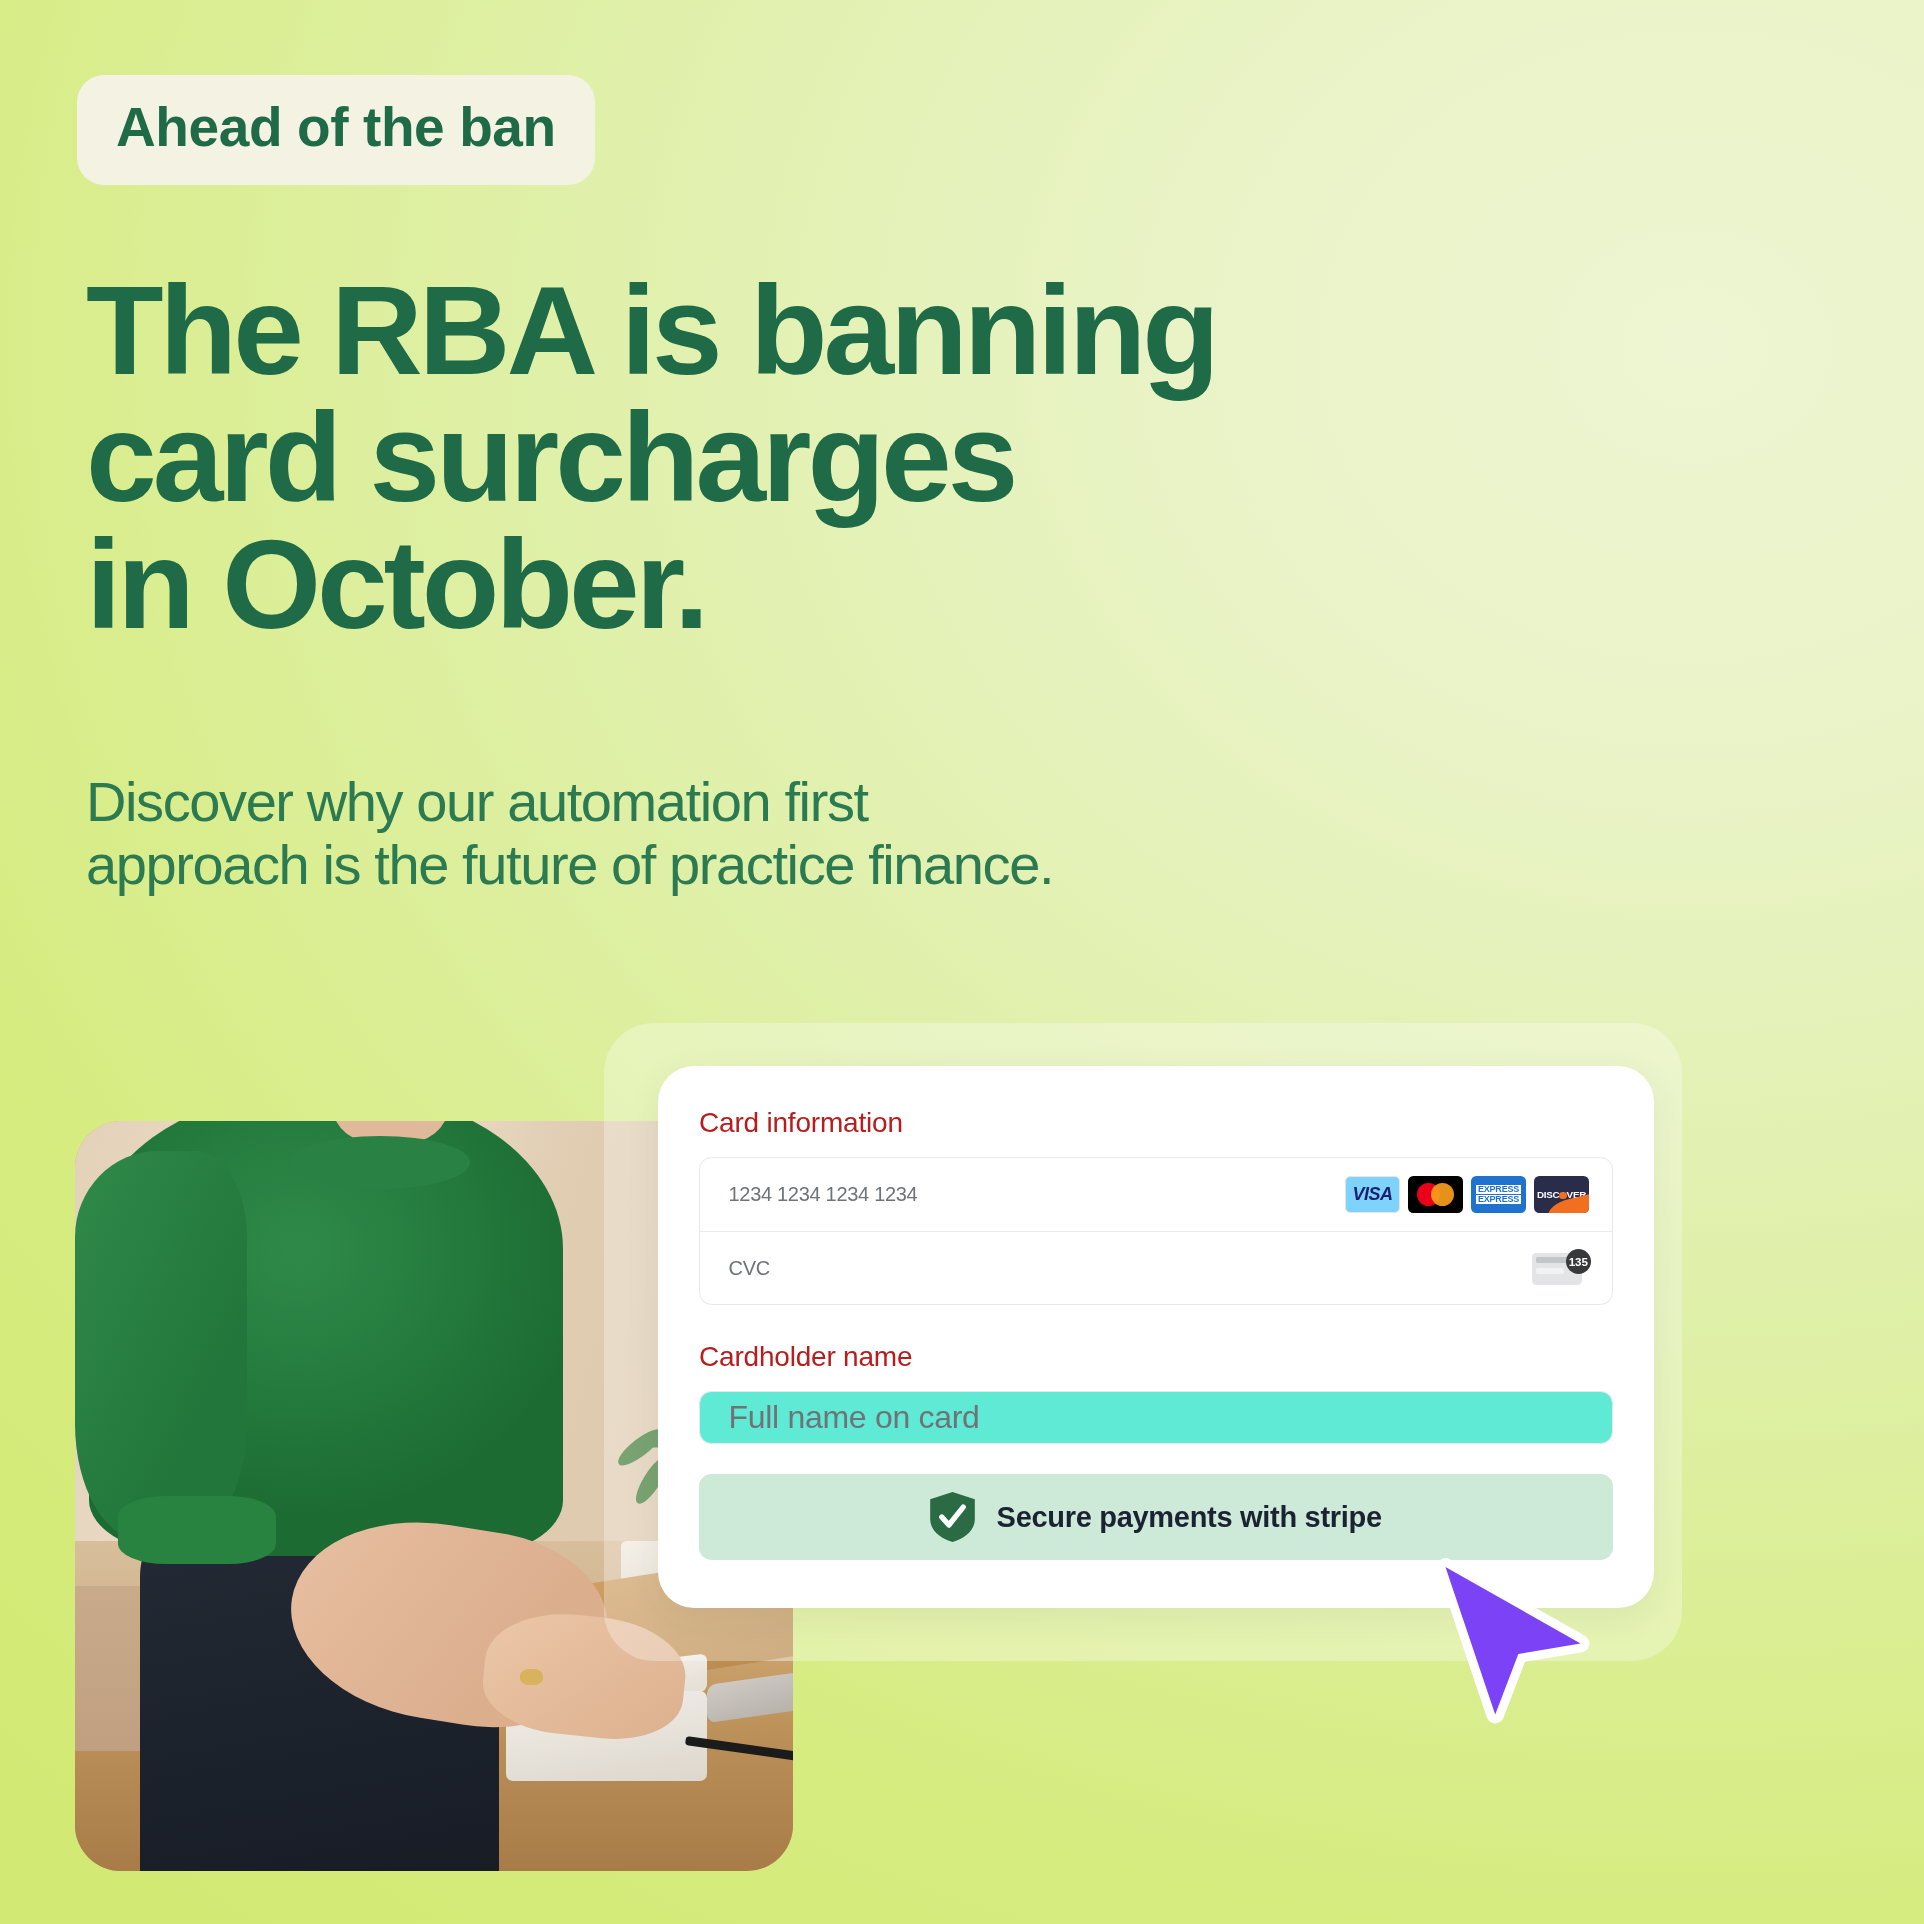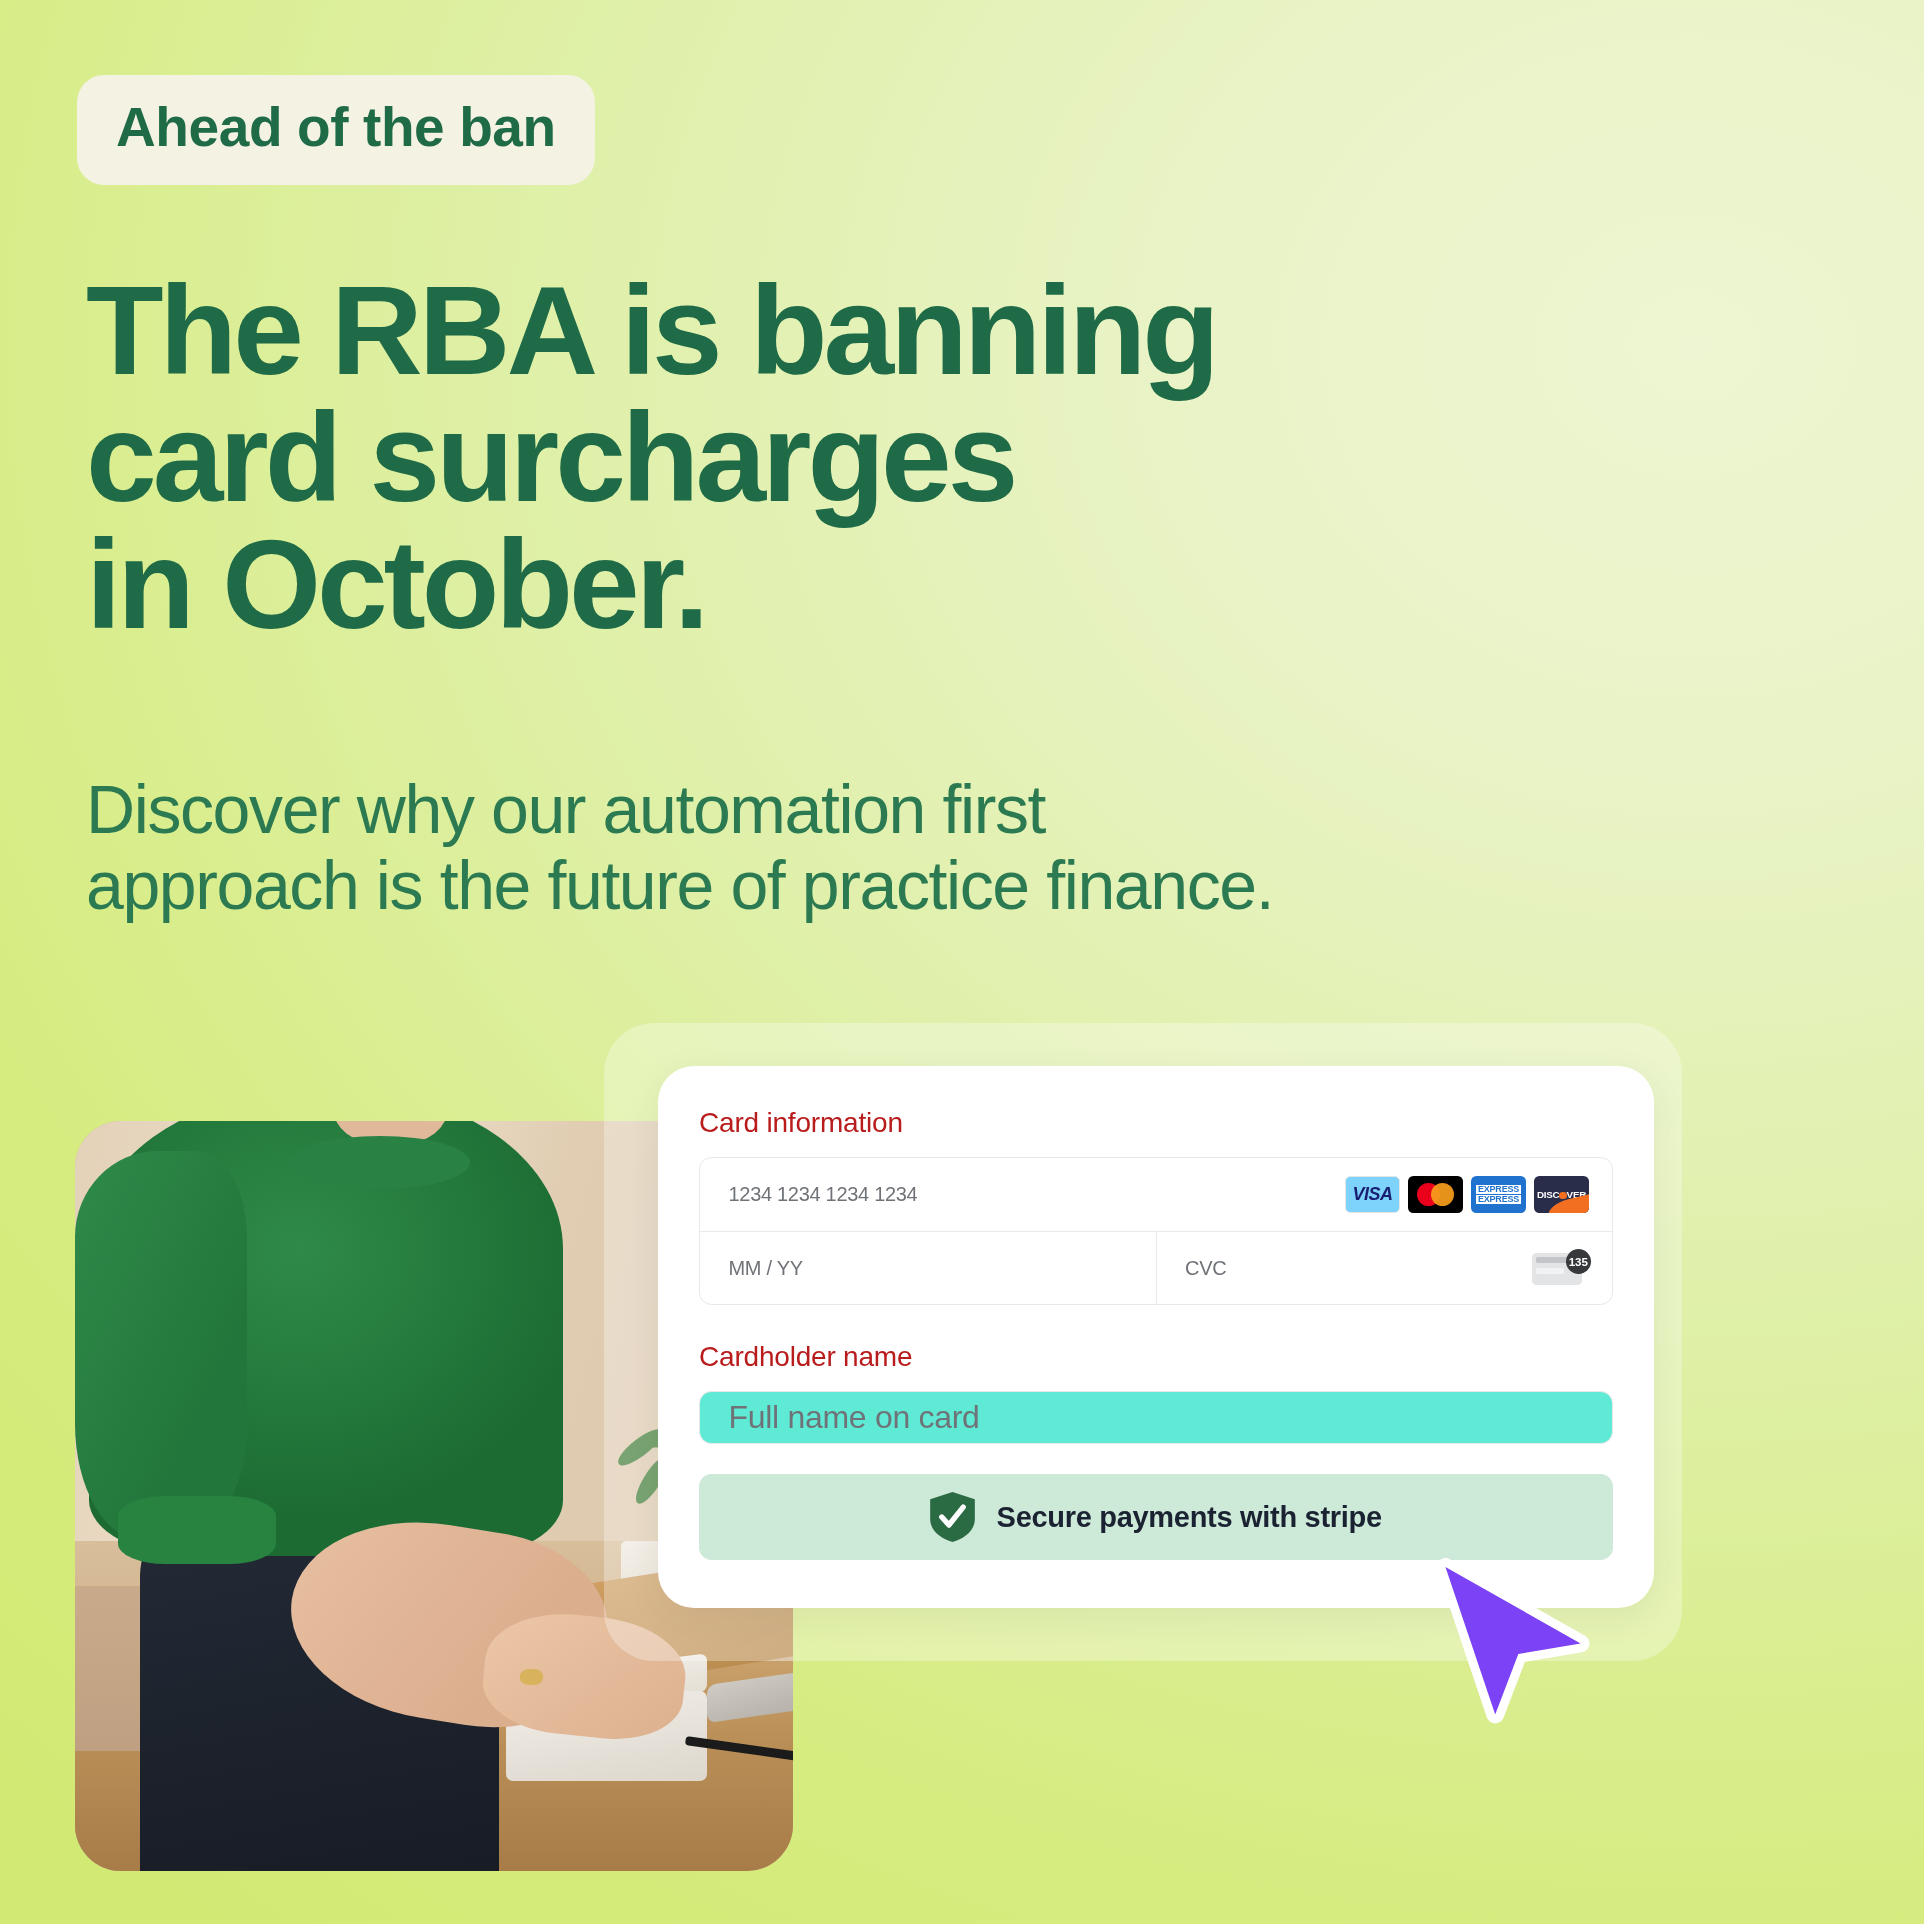--- a/index.html
+++ b/index.html
@@ -33,21 +33,21 @@
   .headline {
     position:absolute; left:86px; top:267px; width:1444px;
     font-size:127px; font-weight:700; color:#1f6b47;
     line-height:1.0; letter-spacing:-4px;
   }
   .headline .ln { display:block; white-space:nowrap; }
 
   
   .subhead {
     position:absolute; left:86px; top:771px; width:1675px;
-    font-size:68px; font-weight:400; color:#2c7a51;
+    font-size:56px; font-weight:400; color:#2c7a51;
     line-height:1.12; letter-spacing:-1.4px;
   }
   .subhead .ln { display:block; white-space:nowrap; }
 
   
   .photo {
     position:absolute; left:75px; top:1121px;
     width:718px; height:750px;
     border-radius:46px; overflow:hidden;
     background:#c8b093;
@@ -298,23 +298,20 @@
           </div>
           <div class="brand b-disc">
             <span><span>DISC</span><i class="disc-o"></i><span>VER</span></span>
             <span class="disc-swoosh"></span>
           </div>
         </div>
       </div>
 
       <div class="row split">
         <div class="half">
-          <div class="ph">MM / YY</div>
-        </div>
-        <div class="half">
           <div class="ph">CVC</div>
           <div class="cvc-icon">
             <span class="cvc-card"></span>
             <span class="cvc-stripe1"></span>
             <span class="cvc-stripe2"></span>
             <span class="cvc-badge">135</span>
           </div>
         </div>
       </div>
 

